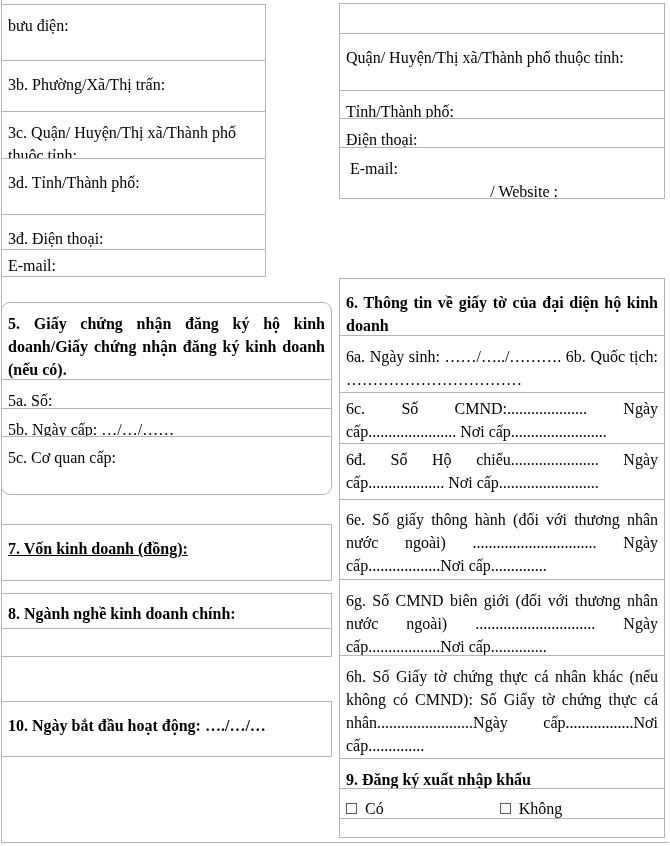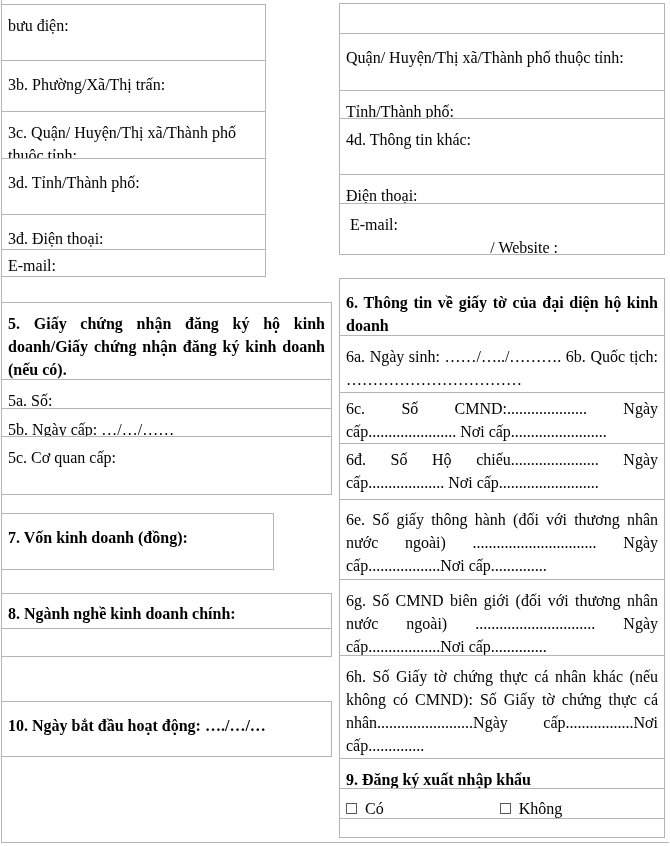--- a/index.html
+++ b/index.html
@@ -67,36 +67,36 @@
     </div>
     <div class="row pt12 split" style="height:35px;">
       <span>3đ. Điện thoại:</span>
       <span class="suffix mr37">/ Fax:</span>
     </div>
     <div class="row pt4" style="height:27px;">
       <span>E-mail:</span>
     </div>
   </div>
 
-  <div class="tbl" style="left:1px;top:302px;width:331px;">
+  <div class="tbl" style="left:1px;top:302px;width:331px;border-radius:9px;">
     <div class="row pt6 bold para" style="height:76px;">
       <span>5. Giấy chứng nhận đăng ký hộ kinh doanh/Giấy chứng nhận đăng ký kinh doanh (nếu có).</span>
     </div>
     <div class="row pt6" style="height:29px;">
       <span>5a. Số:</span>
     </div>
     <div class="row pt6" style="height:28px;">
       <span>5b. Ngày cấp: …/…/……</span>
     </div>
     <div class="row pt6" style="height:58px;">
       <span>5c. Cơ quan cấp:</span>
     </div>
   </div>
 
-  <div class="tbl" style="left:1px;top:513px;width:273px;">
+  <div class="tbl" style="left:1px;top:524px;width:331px;text-decoration:underline;">
     <div class="row pt12 bold" style="height:55px;">
       <span>7. Vốn kinh doanh (đồng):</span>
     </div>
   </div>
 
   <div class="tbl" style="left:1px;top:593px;width:331px;">
     <div class="row pt8 bold" style="height:34px;">
       <span>8. Ngành nghề kinh doanh chính:</span>
     </div>
     <div class="row" style="height:28px;"></div>
@@ -108,23 +108,20 @@
     </div>
   </div>
 
   <div class="tbl" style="left:339px;top:3px;width:326px;">
     <div class="row" style="height:29px;"></div>
     <div class="row pt12" style="height:57px;">
       <span>Quận/ Huyện/Thị xã/Thành phố thuộc tỉnh:</span>
     </div>
     <div class="row pt6" style="height:28px;">
       <span>Tỉnh/Thành phố:</span>
-    </div>
-    <div class="row pt6" style="height:56px;">
-      <span>4d. Thông tin khác:</span>
     </div>
     <div class="row pt6 split" style="height:29px;">
       <span>Điện thoại:</span>
       <span class="suffix mr25">/ Fax:</span>
     </div>
     <div class="row pt6 split" style="height:51px;">
       <span style="padding-left:4px;">E-mail:</span>
       <span class="suffix mr100">/ Website :</span>
     </div>
   </div>

